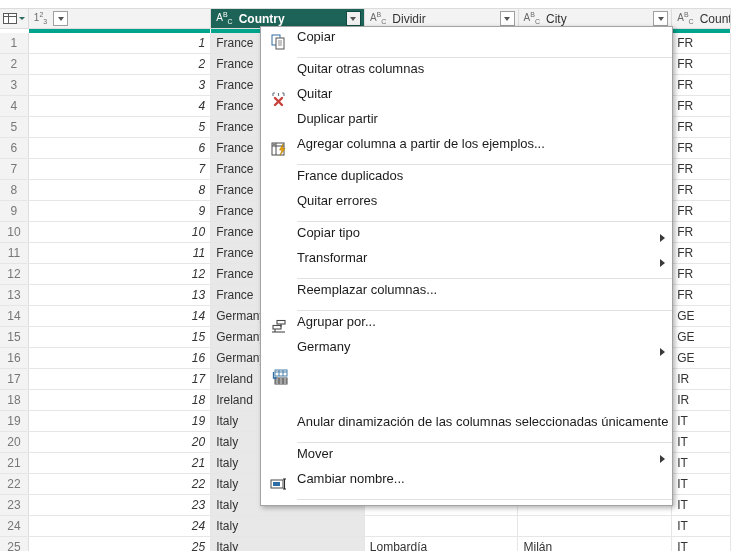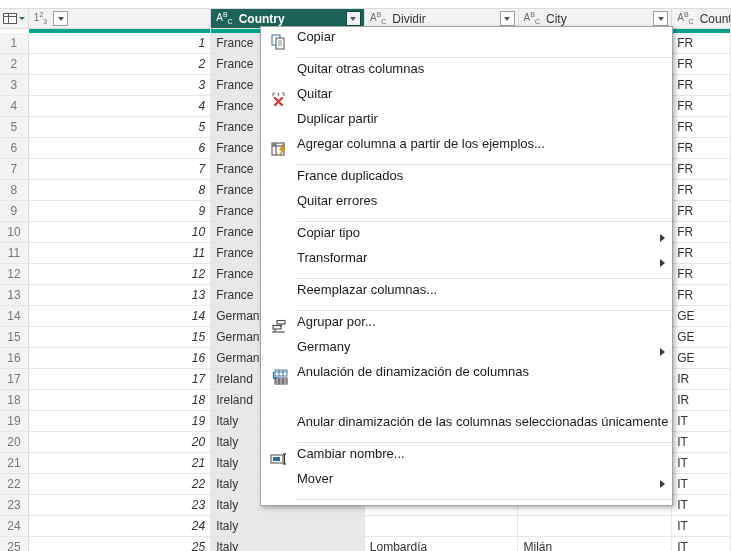--- a/index.html
+++ b/index.html
@@ -533,53 +533,52 @@
                 <line x1="5" y1="11" x2="17" y2="11"></line>
                 <line x1="5" y1="13" x2="17" y2="13"></line>
                 <line x1="9" y1="9" x2="9" y2="15"></line>
                 <line x1="13" y1="9" x2="13" y2="15"></line>
               </g>
         <path d="M3.5 3 L3.5 9 L6 9" fill="none" stroke="#2e6da4" stroke-width="1.3"></path>
         <path d="M5 7.4 L7.4 9 L5 10.6 Z" fill="#2e6da4"></path>
       </svg>
           </span>
         </span>
-        <span class="mi-label">Anulación de dinamización de columnas</span>
         <span class="mi-arrow"></span>
       </div>
       <div class="mi">
         <span class="mi-ico"></span>
         <span class="mi-arrow"></span>
       </div>
       <div class="mi">
         <span class="mi-ico"></span>
         <span class="mi-label">Anular dinamización de las columnas seleccionadas únicamente</span>
         <span class="mi-arrow"></span>
       </div>
       <div class="sep"></div>
+      <div class="mi">
+        <span class="mi-ico"></span>
+        <span class="mi-label">Mover</span>
+        <span class="mi-arrow">
+          <i></i>
+        </span>
+      </div>
       <div class="mi">
         <span class="mi-ico">
           <span>
             <svg width="18" height="14" viewBox="0 0 18 14">
         <rect x="1" y="3" width="12" height="8" fill="#fff" stroke="#4a4a4a" stroke-width="1"></rect>
         <rect x="3" y="5" width="7" height="4" fill="#2e6da4"></rect>
         <g stroke="#2b2b2b" stroke-width="1.1">
           <line x1="14.5" y1="2" x2="14.5" y2="12"></line>
           <line x1="13" y1="2" x2="16" y2="2"></line>
           <line x1="13" y1="12" x2="16" y2="12"></line>
         </g>
       </svg>
           </span>
         </span>
         <span class="mi-label">Cambiar nombre...</span>
         <span class="mi-arrow"></span>
       </div>
-      <div class="mi">
-        <span class="mi-ico"></span>
-        <span class="mi-label">Mover</span>
-        <span class="mi-arrow">
-          <i></i>
-        </span>
-      </div>
       <div class="sep"></div>
     </div>
 
 </div>
 
 </body></html>

